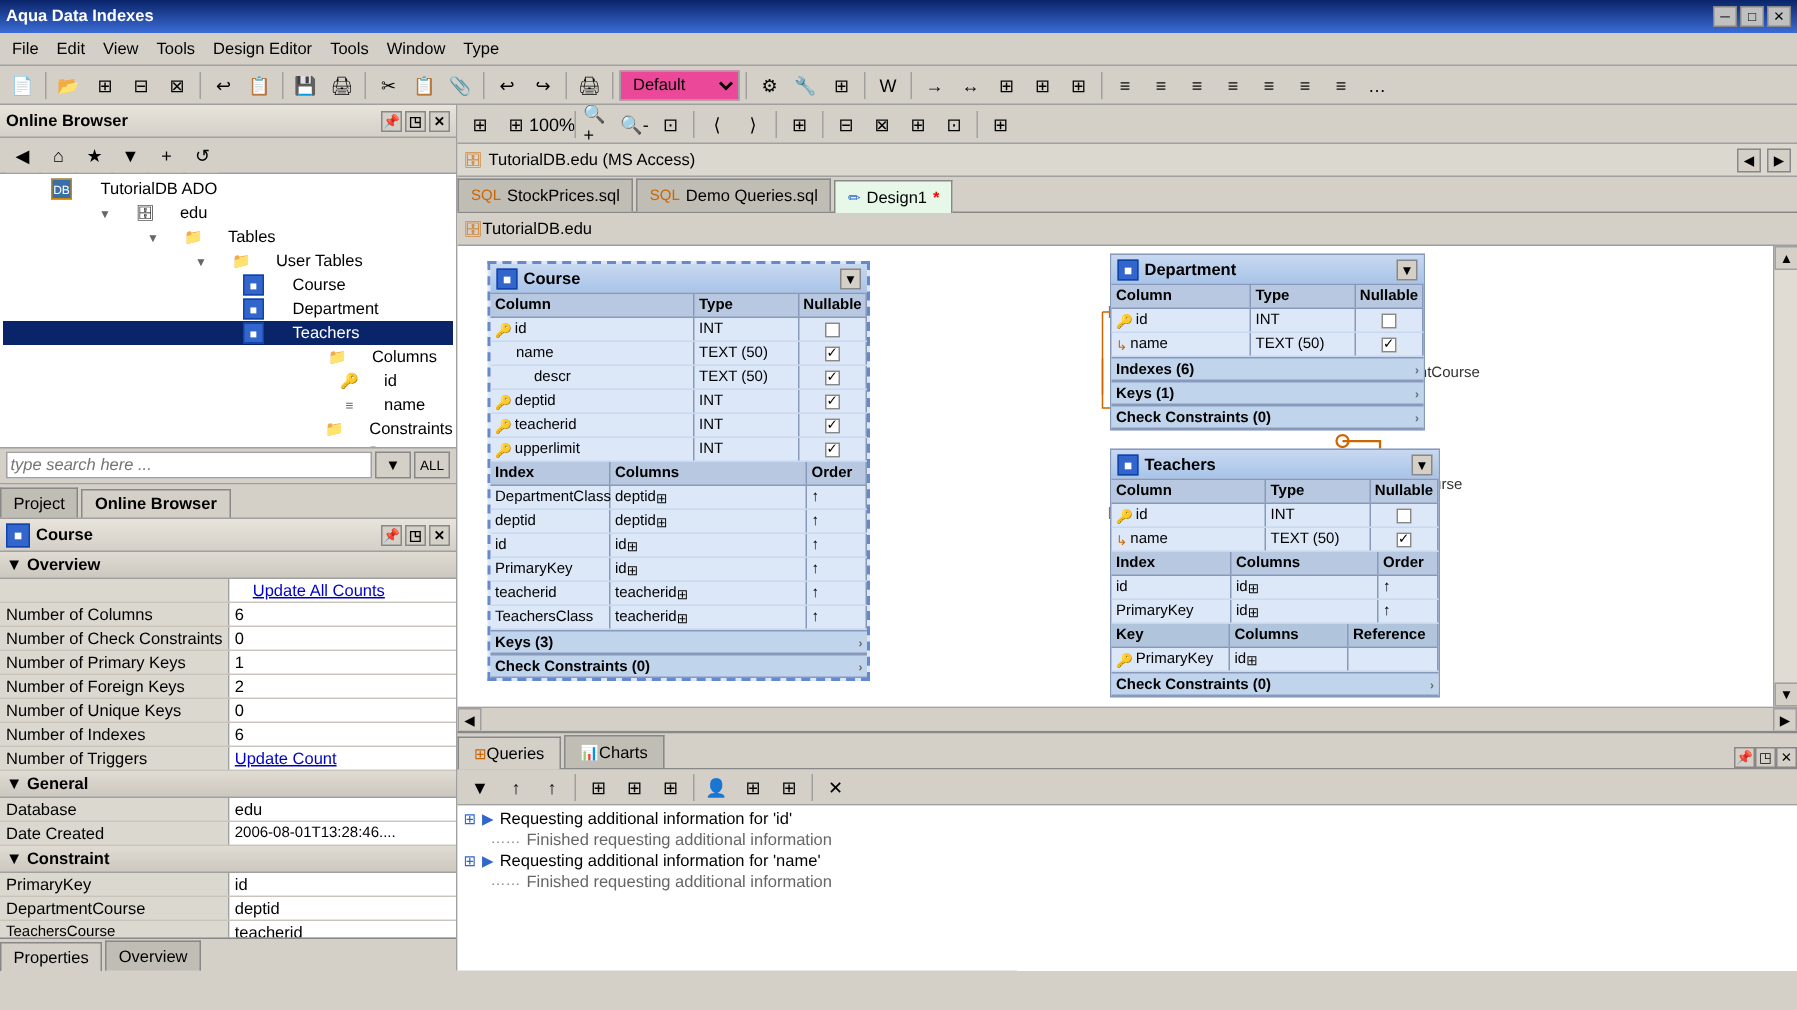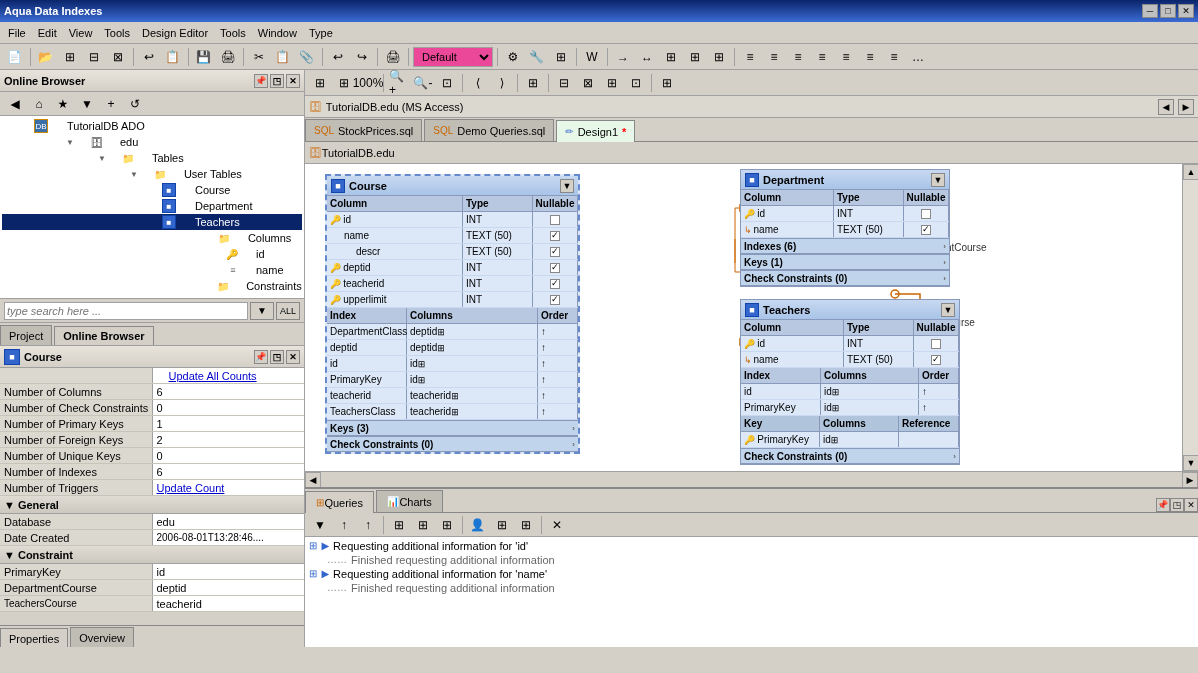--- a/index.html
+++ b/index.html
@@ -35,21 +35,21 @@
     #ob-tree { flex: 1; overflow-y: auto; background: white; padding: 2px; }
     .tree-item { display: flex; align-items: center; gap: 16px; padding: 1px 0; cursor: pointer; white-space: nowrap; }
     .tree-indent { display: inline-block; width: 16px; }
     .tree-icon { width: 14px; height: 14px; display: inline-flex; align-items: center; justify-content: center; font-size: 10px; flex-shrink: 0; }
     .icon-db { background: #ffcc00; border: 1px solid #cc8800; font-size: 9px; }
     .icon-folder { color: #ffcc00; }
     .icon-table { color: #3366cc; background: #e8f0ff; border: 1px solid #3366cc; font-size: 8px; }
     .tree-selected { background: #0a246a; color: white; }
     
     
-    #ob-search { height: 24px; background: #d4d0c8; display: flex; align-items: center; padding: 2px 4px; gap: 2px; border-top: 1px solid #a0a0a0; }
+    #ob-search { height: 24px; background: #d4d0c8; display: flex; padding: 2px 4px; gap: 2px; border-top: 1px solid #a0a0a0; }
     #ob-search input { flex: 1; height: 18px; border: 1px solid #a0a0a0; background: white; font-size: 11px; padding: 0 2px; font-style: italic; color: #888; }
     .ob-btn { height: 18px; min-width: 24px; background: #d4d0c8; border: 1px solid #888; font-size: 10px; display: flex; align-items: center; justify-content: center; cursor: pointer; padding: 0 2px; }
 
     
     #ob-tabs { height: 22px; background: #d4d0c8; display: flex; align-items: flex-end; }
     .ob-tab { height: 20px; padding: 0 8px; background: #c0bdb5; border: 1px solid #888; border-bottom: none; display: flex; align-items: center; font-size: 11px; cursor: pointer; margin-right: 2px; }
     .ob-tab.active { background: #d4d0c8; border-bottom: 1px solid #d4d0c8; margin-bottom: -1px; font-weight: bold; }
 
     
     #properties-panel { height: 280px; display: flex; flex-direction: column; border-top: 1px solid #a0a0a0; }
@@ -372,20 +372,23 @@
         </div>
         <div id="panel-controls">
           <div class="panel-ctrl-btn">📌</div>
           <div class="panel-ctrl-btn">◳</div>
           <div class="panel-ctrl-btn">✕</div>
         </div>
       </div>
       <div id="prop-content">
 
         <div class="prop-section">
+          <div class="prop-section-header">
+            <span>▼ Overview</span>
+          </div>
           <div class="prop-row">
             <div class="prop-key"></div>
             <div class="prop-val">
                 <span style="color:#0000cc;text-decoration:underline;cursor:pointer;margin-left:12px;">Update All Counts</span>
               </div>
           </div>
           <div class="prop-row">
             <div class="prop-key">Number of Columns</div>
             <div class="prop-val">6</div>
           </div>

